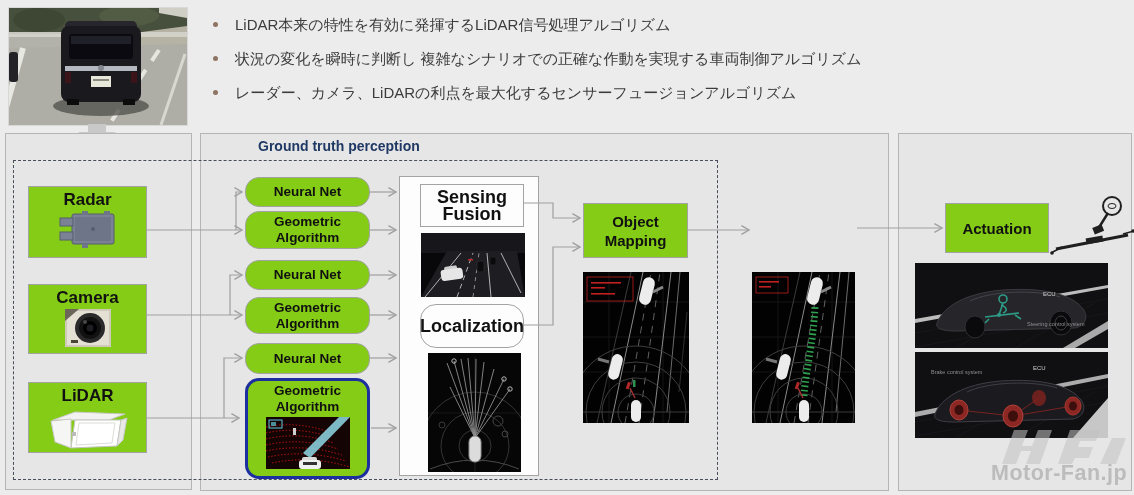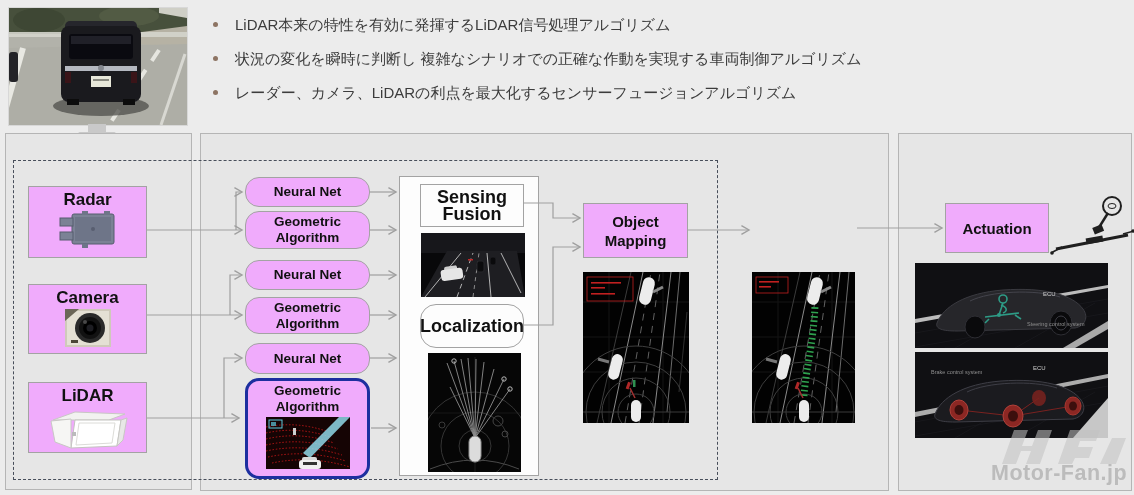--- a/index.html
+++ b/index.html
@@ -14,21 +14,21 @@
   .photo{position:absolute;left:8px;top:7px;width:178px;height:117px;border:1px solid #d8d8d8;background:#b2b2aa;}
   .down-arrow{position:absolute;left:78px;top:124px;width:38px;height:20px;}
   
   .panel{position:absolute;background:#e6e6e6;border:1px solid #b5b5b5;box-sizing:border-box;}
   .panel-left{left:5px;top:133px;width:187px;height:357px;}
   .panel-mid{left:200px;top:133px;width:689px;height:358px;}
   .panel-right{left:898px;top:133px;width:234px;height:358px;}
   .gt-dashed{position:absolute;left:13px;top:160px;width:705px;height:320px;border:1.5px dashed #474e5a;box-sizing:border-box;z-index:2;}
   .gt-label{position:absolute;left:258px;top:138px;font-size:14px;font-weight:bold;color:#1f3864;z-index:3;}
   
-  .wbox{position:absolute;background:#f0abfc;border:1px solid #a3a3a3;box-sizing:border-box;z-index:3;
+  .wbox{position:absolute;background:#84cc16;border:1px solid #a3a3a3;box-sizing:border-box;z-index:3;
         display:flex;align-items:center;justify-content:center;text-align:center;
         font-weight:bold;color:#111;}
   .sensor{left:28px;width:119px;flex-direction:column;justify-content:flex-start;font-size:17px;}
   .sensor .slabel{margin-top:2px;line-height:22px;}
   .pbox{left:245px;width:125px;font-size:13.5px;line-height:16px;padding:0 18px;border-radius:14px;}
   .ga3{flex-direction:column;justify-content:flex-start;border:3px solid #1d2f9f;padding-top:2px;}
   .fusion-wrap{position:absolute;left:399px;top:176px;width:140px;height:300px;background:#fdfdfd;border:1px solid #a3a3a3;box-sizing:border-box;z-index:3;}
   .inbox{position:absolute;background:#fdfdfd;border:1px solid #a3a3a3;box-sizing:border-box;
          display:flex;align-items:center;justify-content:center;text-align:center;font-weight:bold;color:#111;font-size:18px;line-height:17px;}
   .stepbox{font-size:15px;line-height:19px;padding:0 10px;}
@@ -96,20 +96,21 @@
     <div class="bullet-item">
       <span class="bullet-dot"></span>
       <span class="bullet-text">レーダー、カメラ、LiDARの利点を最大化するセンサーフュージョンアルゴリズム</span>
     </div>
   </div>
 
   <div class="panel panel-left"></div>
   <div class="panel panel-mid"></div>
   <div class="panel panel-right"></div>
   <div class="gt-dashed"></div>
+  <div class="gt-label">Ground truth perception</div>
 
   <div class="wbox sensor" style="top:186px;height:72px;">
     <div class="slabel">Radar</div>
     <svg viewBox="0 0 60 38" width="60" height="38">
       <rect x="14" y="3" width="42" height="30" rx="2" fill="#7b8295" stroke="#565c6e"></rect>
       <rect x="17" y="6" width="36" height="24" fill="#6e7588"></rect>
       <rect x="2" y="7" width="13" height="8" fill="#7b8295" stroke="#565c6e"></rect>
       <rect x="2" y="21" width="13" height="8" fill="#7b8295" stroke="#565c6e"></rect>
       <rect x="24" y="0" width="6" height="4" fill="#6e7588"></rect>
       <rect x="46" y="0" width="6" height="4" fill="#6e7588"></rect>

